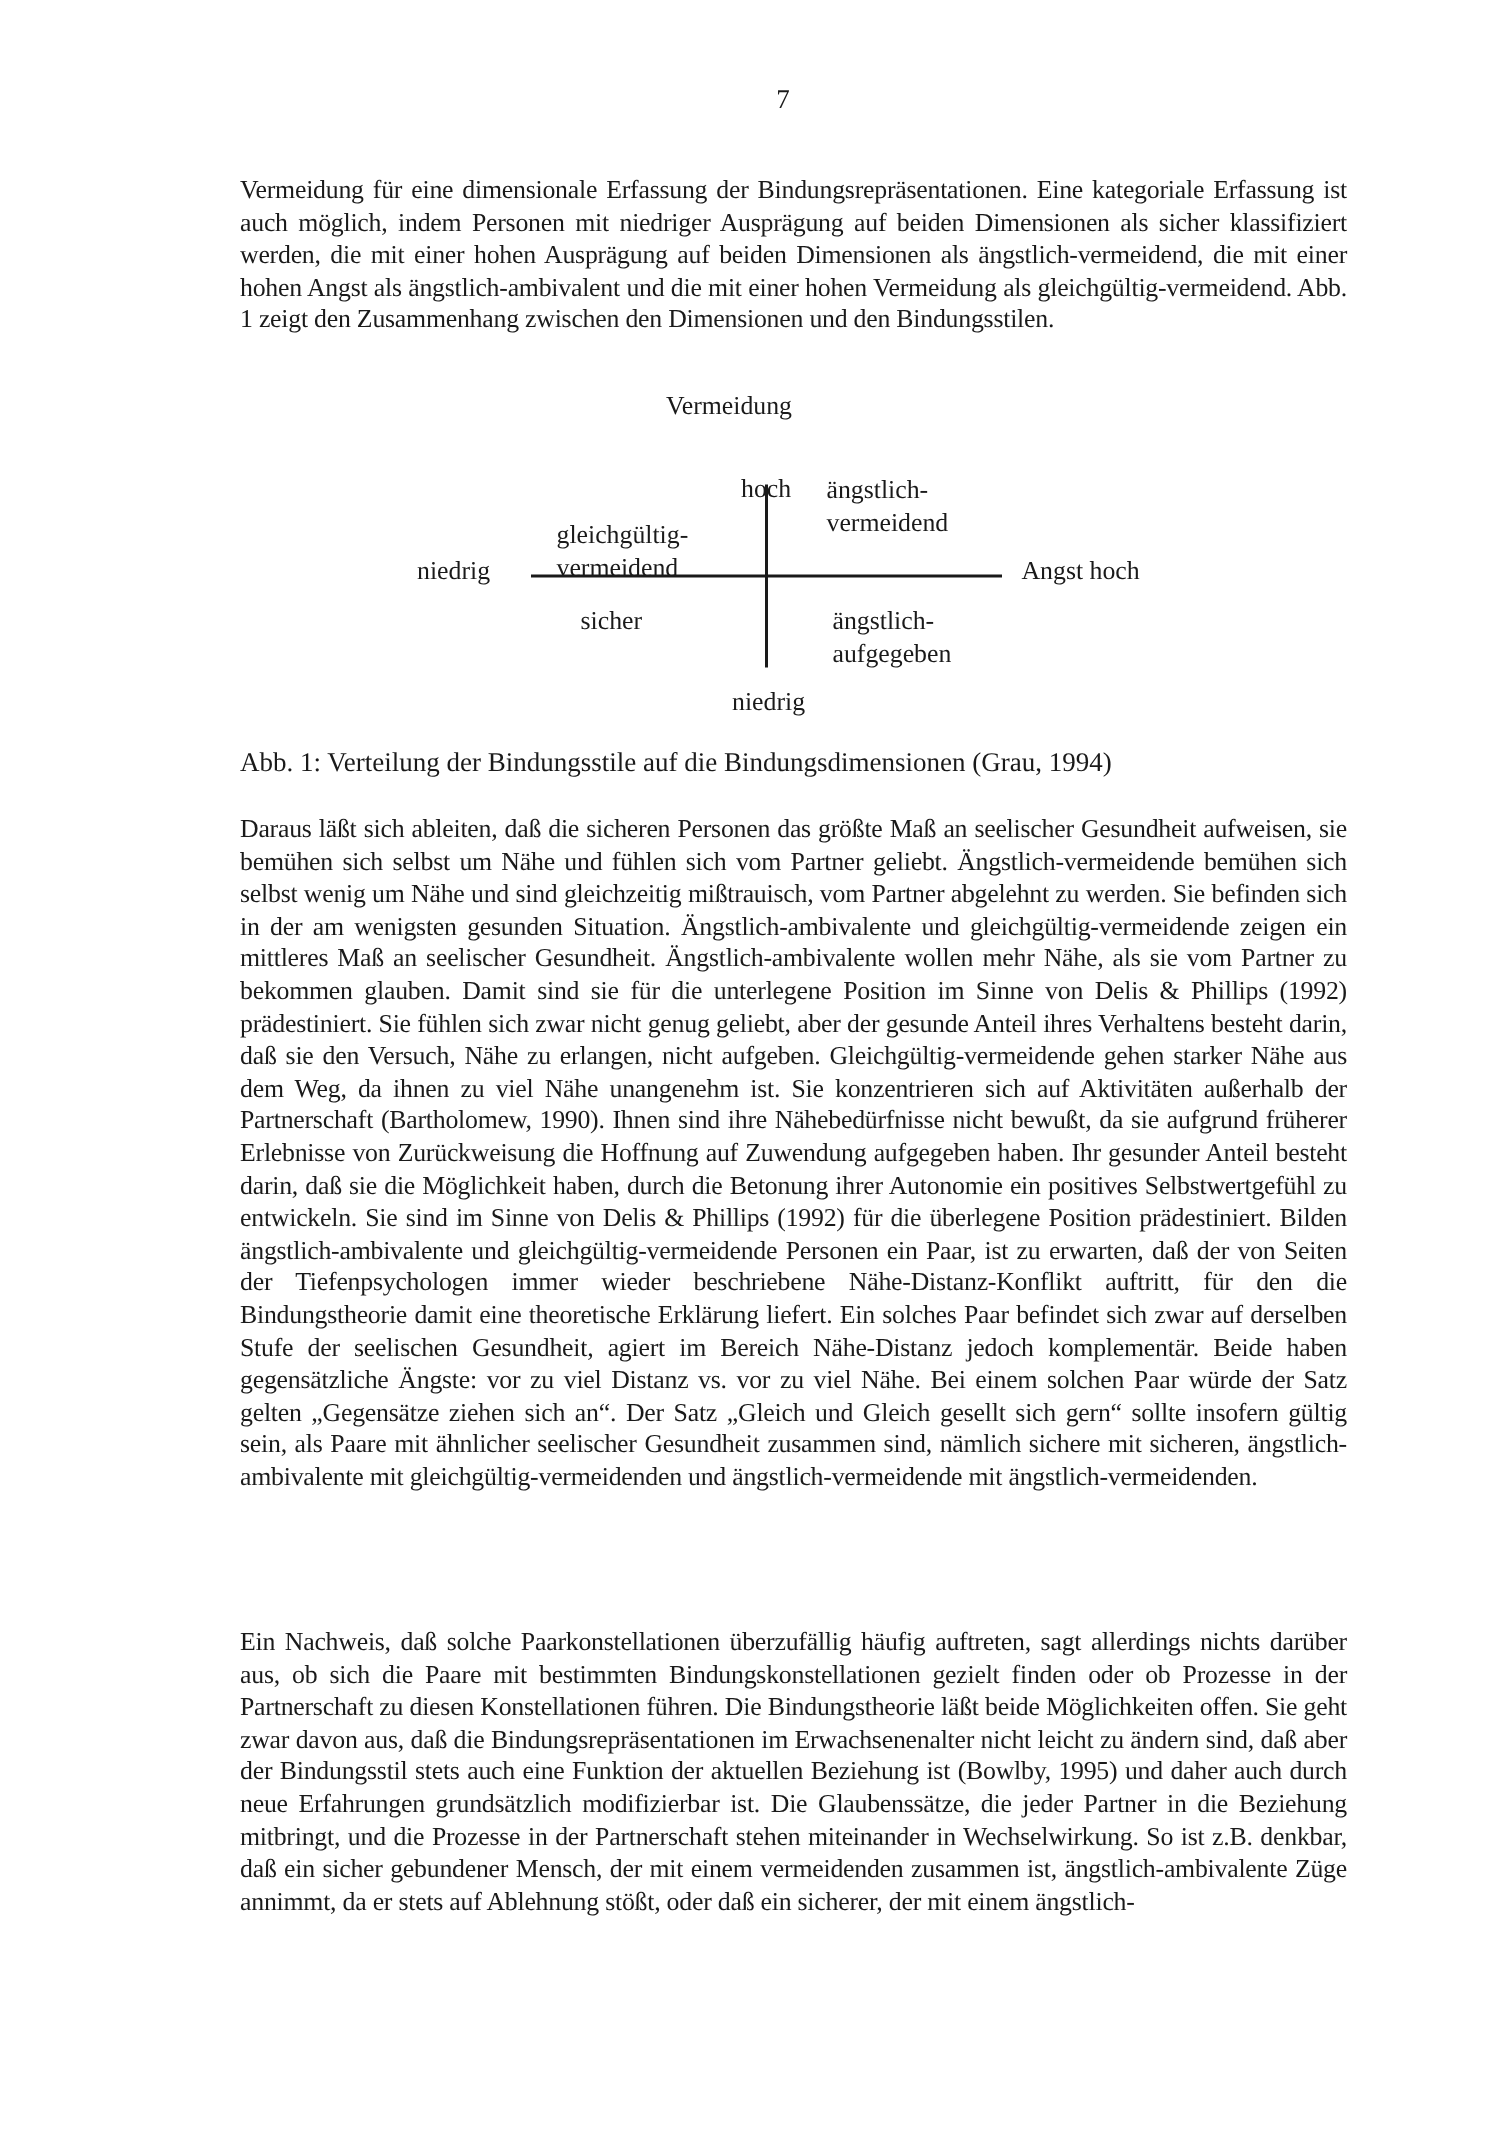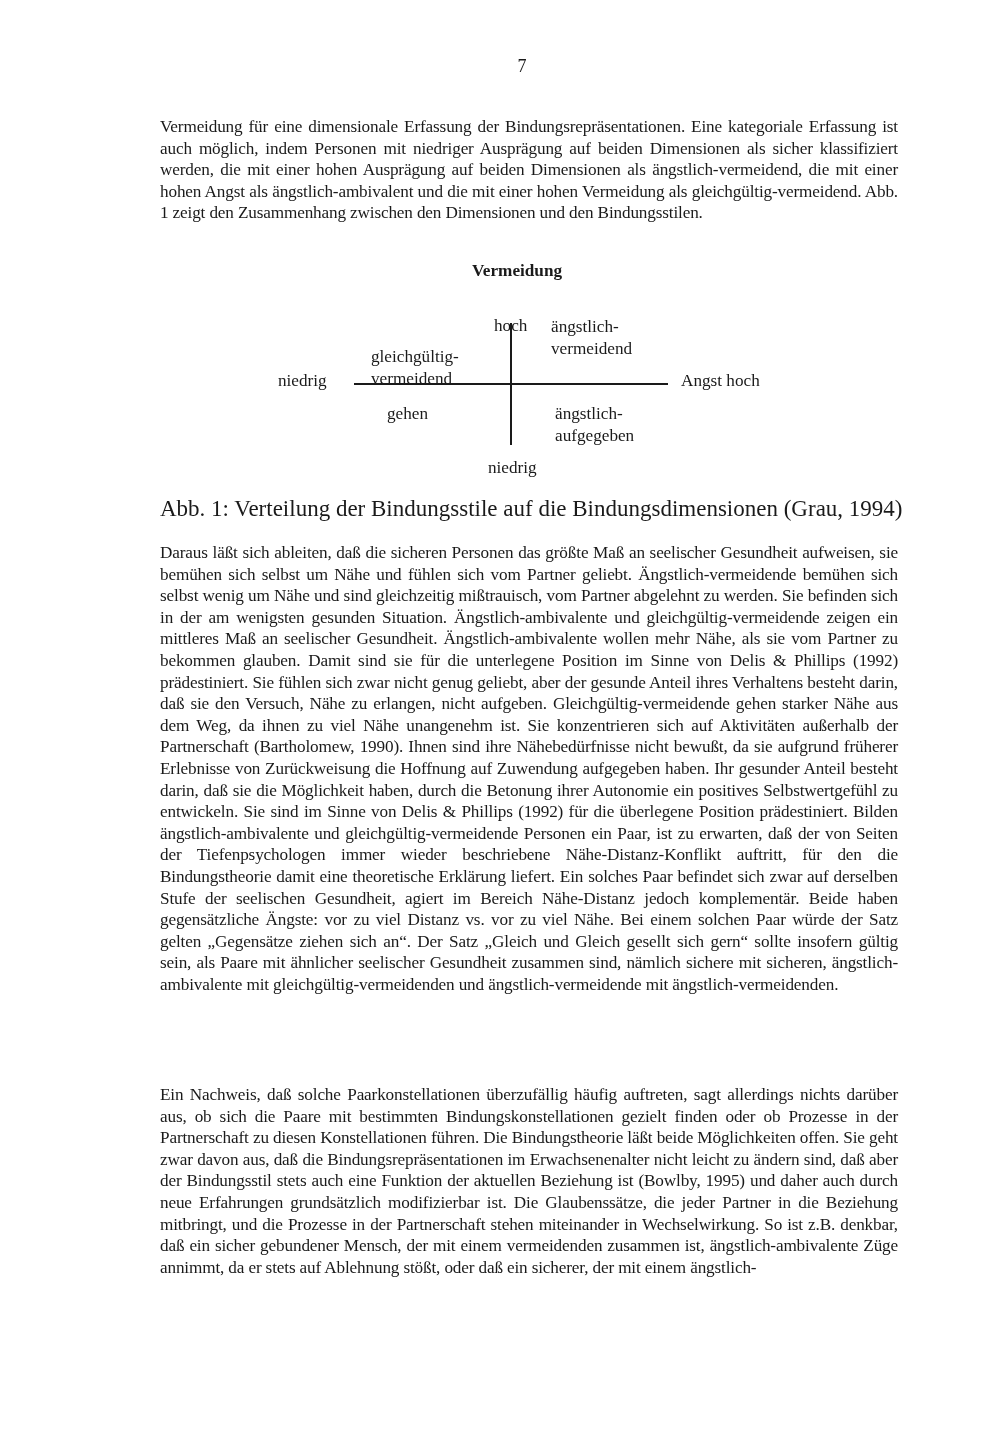--- a/index.html
+++ b/index.html
@@ -7,49 +7,49 @@
          font-family:"Liberation Serif", "DejaVu Serif", serif; color:#1a1a1a; }
   .page-number { position:absolute; top:56px; left:0; width:1044px; text-align:center; font-size:18px; }
   .para { position:absolute; left:160px; width:738px; font-size:17.2px; line-height:21.6px;
           text-align:justify; margin:0; letter-spacing:-0.15px; }
   #p1 { top:116px; }
   #p2 { top:542px; }
   #p3 { top:1084px; }
   .dlabel { position:absolute; font-size:17.2px; line-height:21.6px; text-align:center; white-space:nowrap; }
   .hline { position:absolute; left:354px; top:383px; width:314px; height:2px; background:#1a1a1a; }
   .vline { position:absolute; left:510px; top:323px; width:2px; height:122px; background:#1a1a1a; }
-  .caption { position:absolute; left:160px; top:498px; font-size:23px; line-height:21.6px; white-space:nowrap; }
+  .caption { position:absolute; left:160px; top:498px; font-size:18px; line-height:21.6px; white-space:nowrap; }
 </style>
 </head>
 <body>
 
 <div class="page-number">7</div>
 
 <p id="p1" class="para">Vermeidung für eine dimensionale Erfassung der Bindungsrepräsentationen. Eine kategoriale Erfassung ist auch möglich, indem Personen mit niedriger Ausprägung auf beiden Dimensionen als sicher klassifiziert werden, die mit einer hohen Ausprägung auf beiden Dimensionen als ängstlich-vermeidend, die mit einer hohen Angst als ängstlich-ambivalent und die mit einer hohen Vermeidung als gleichgültig-vermeidend. Abb. 1 zeigt den Zusammenhang zwischen den Dimensionen und den Bindungsstilen.</p>
 
 <div>
-  <div class="dlabel" style="left:472px; top:260px;font-weight:bold;">Vermeidung</div>
+  <div class="dlabel" style="left:444px; top:260px;">Vermeidung</div>
   <div class="dlabel" style="left:494px; top:283px;margin-top:32px;">hoch</div>
 
   <div class="dlabel" style="left:371px; top:316px; text-align:left;margin-top:30px;">
     <div>gleichgültig-</div>
     <div>vermeidend</div>
   </div>
   <div class="dlabel" style="left:551px; top:316px; text-align:left;">
     <div>ängstlich-</div>
     <div>vermeidend</div>
   </div>
 
   <div class="dlabel" style="left:278px; top:370px;">niedrig</div>
   <div class="hline"></div>
   <div class="vline"></div>
   <div class="dlabel" style="left:681px; top:370px;">Angst hoch</div>
 
   <div class="dlabel" style="left:387px; top:403px; text-align:left;">
-    <div>gehen</div>
+    <div>sicher</div>
   </div>
   <div class="dlabel" style="left:555px; top:403px; text-align:left;">
     <div>ängstlich-</div>
     <div>aufgegeben</div>
   </div>
 
   <div class="dlabel" style="left:488px; top:457px;">niedrig</div>
 </div>
 
 <div class="caption">Abb. 1: Verteilung der Bindungsstile auf die Bindungsdimensionen (Grau, 1994)</div>

